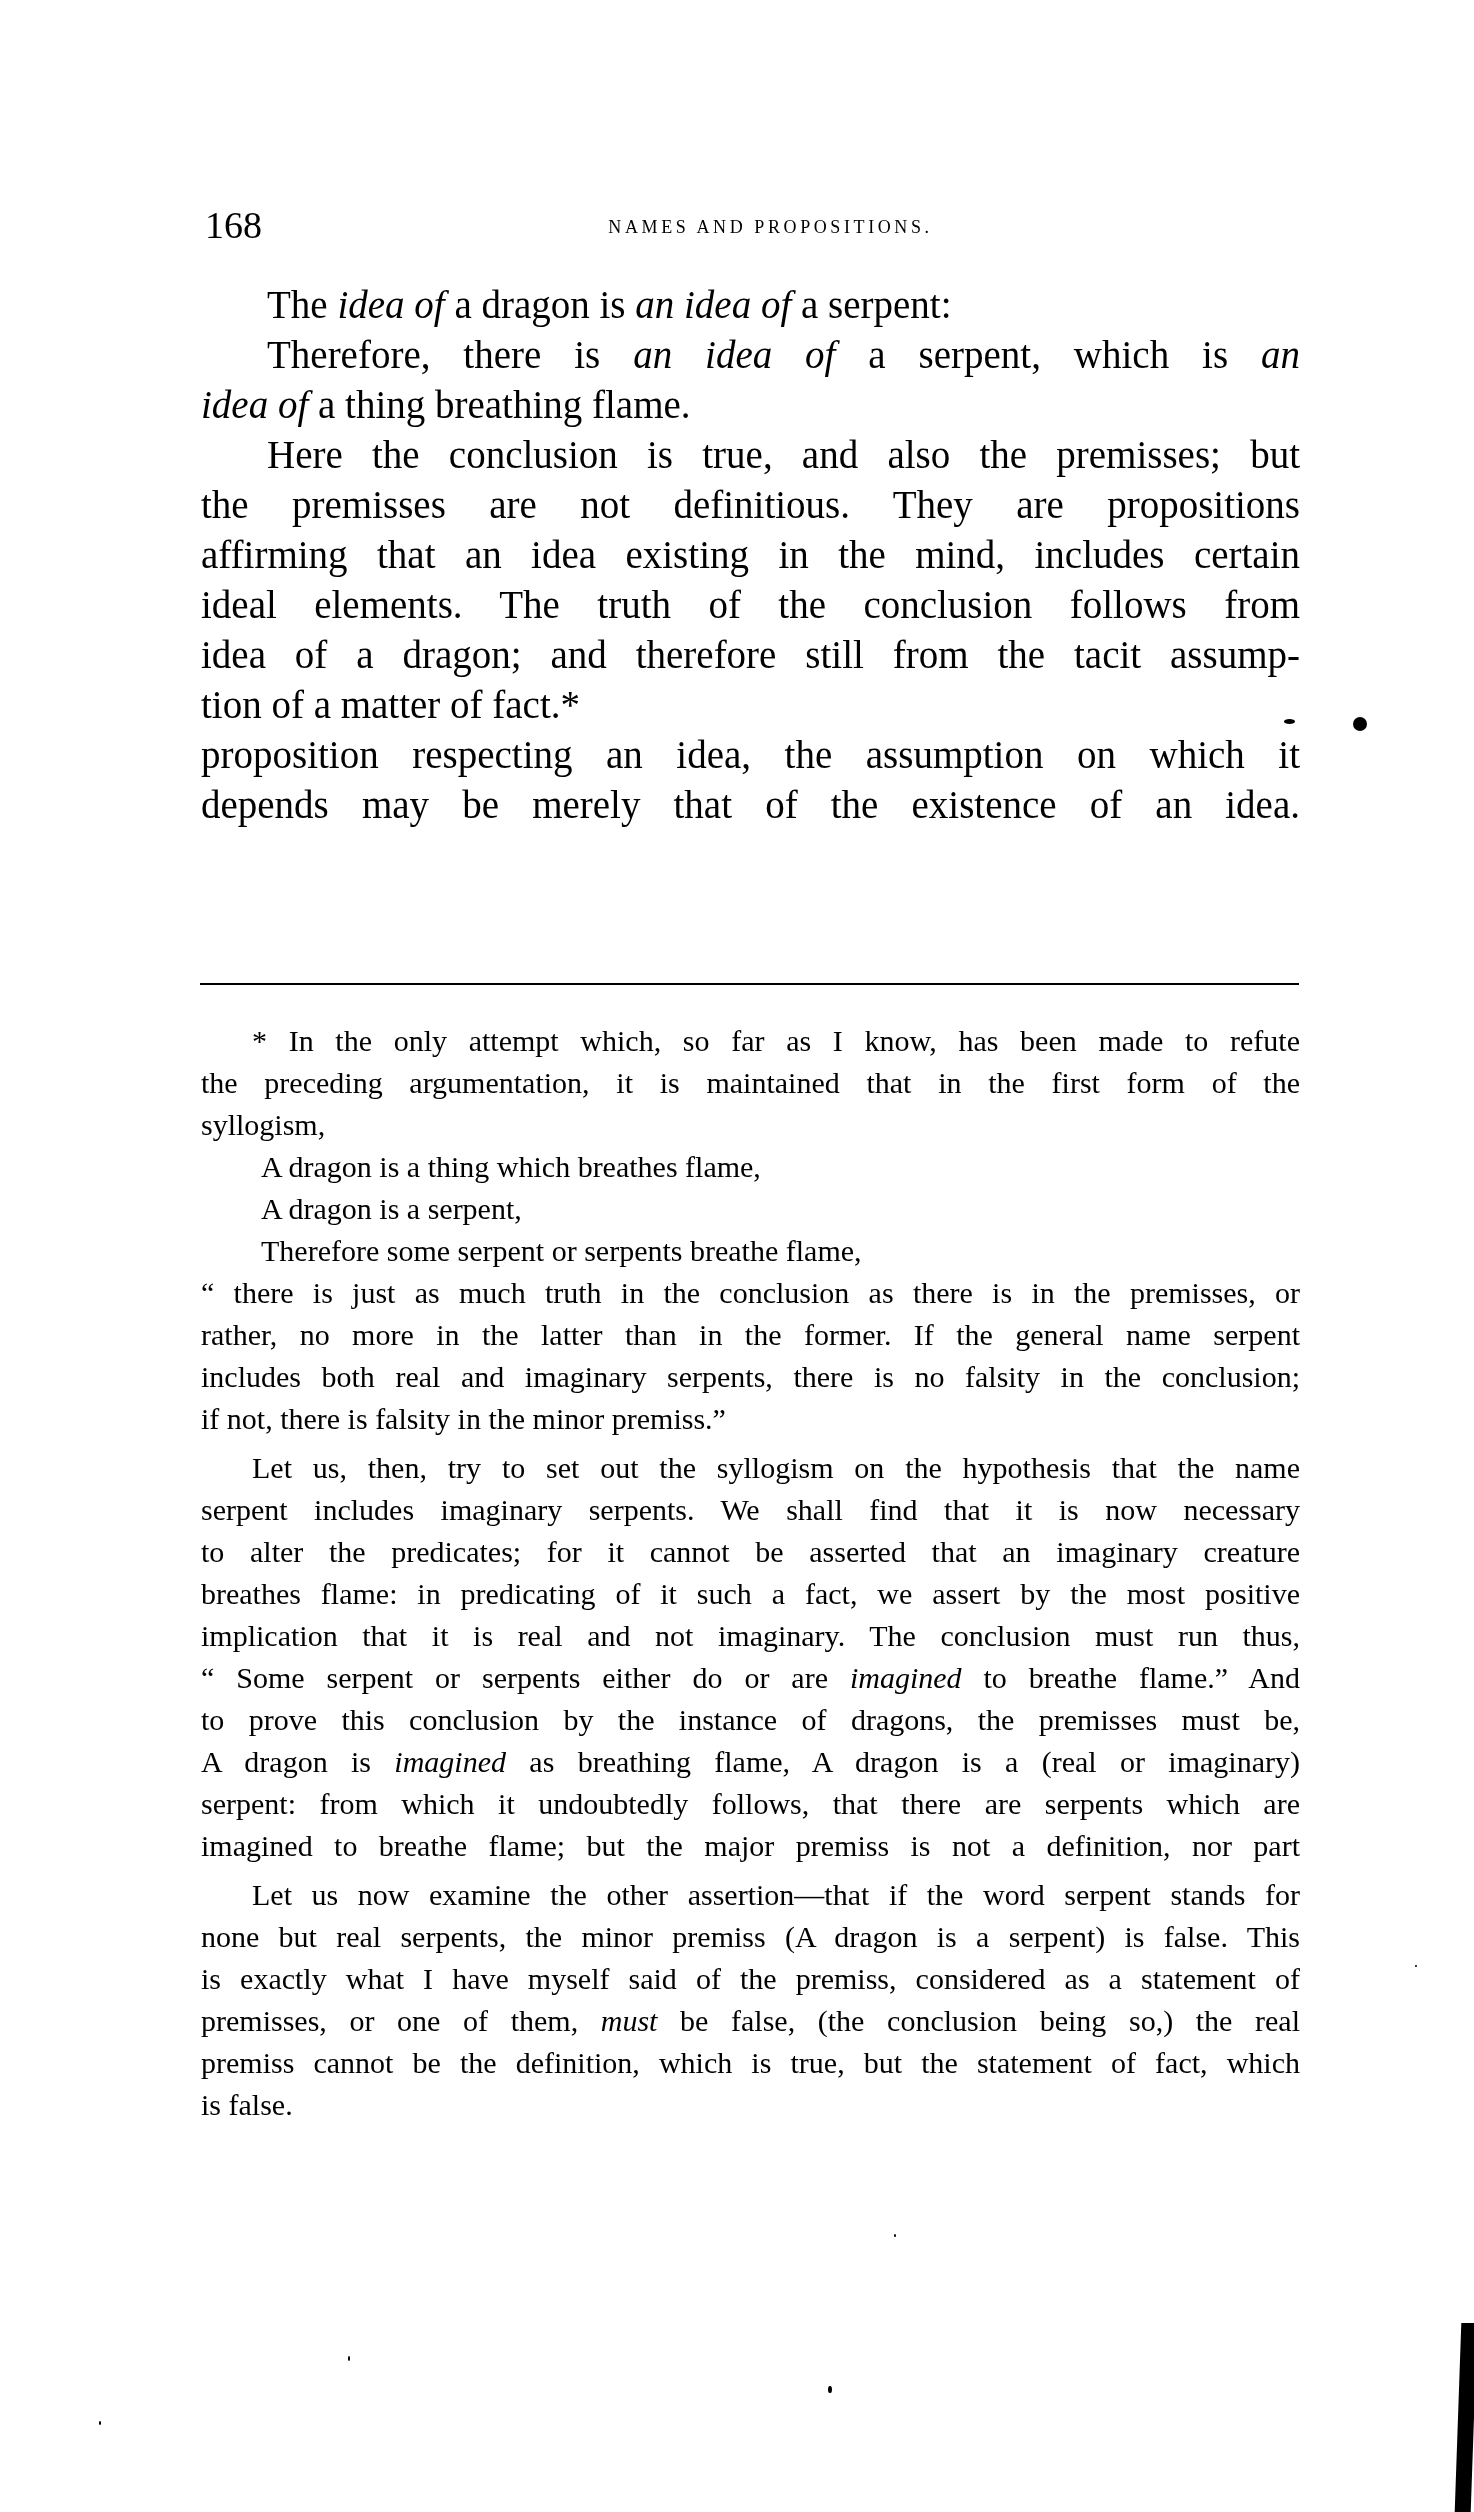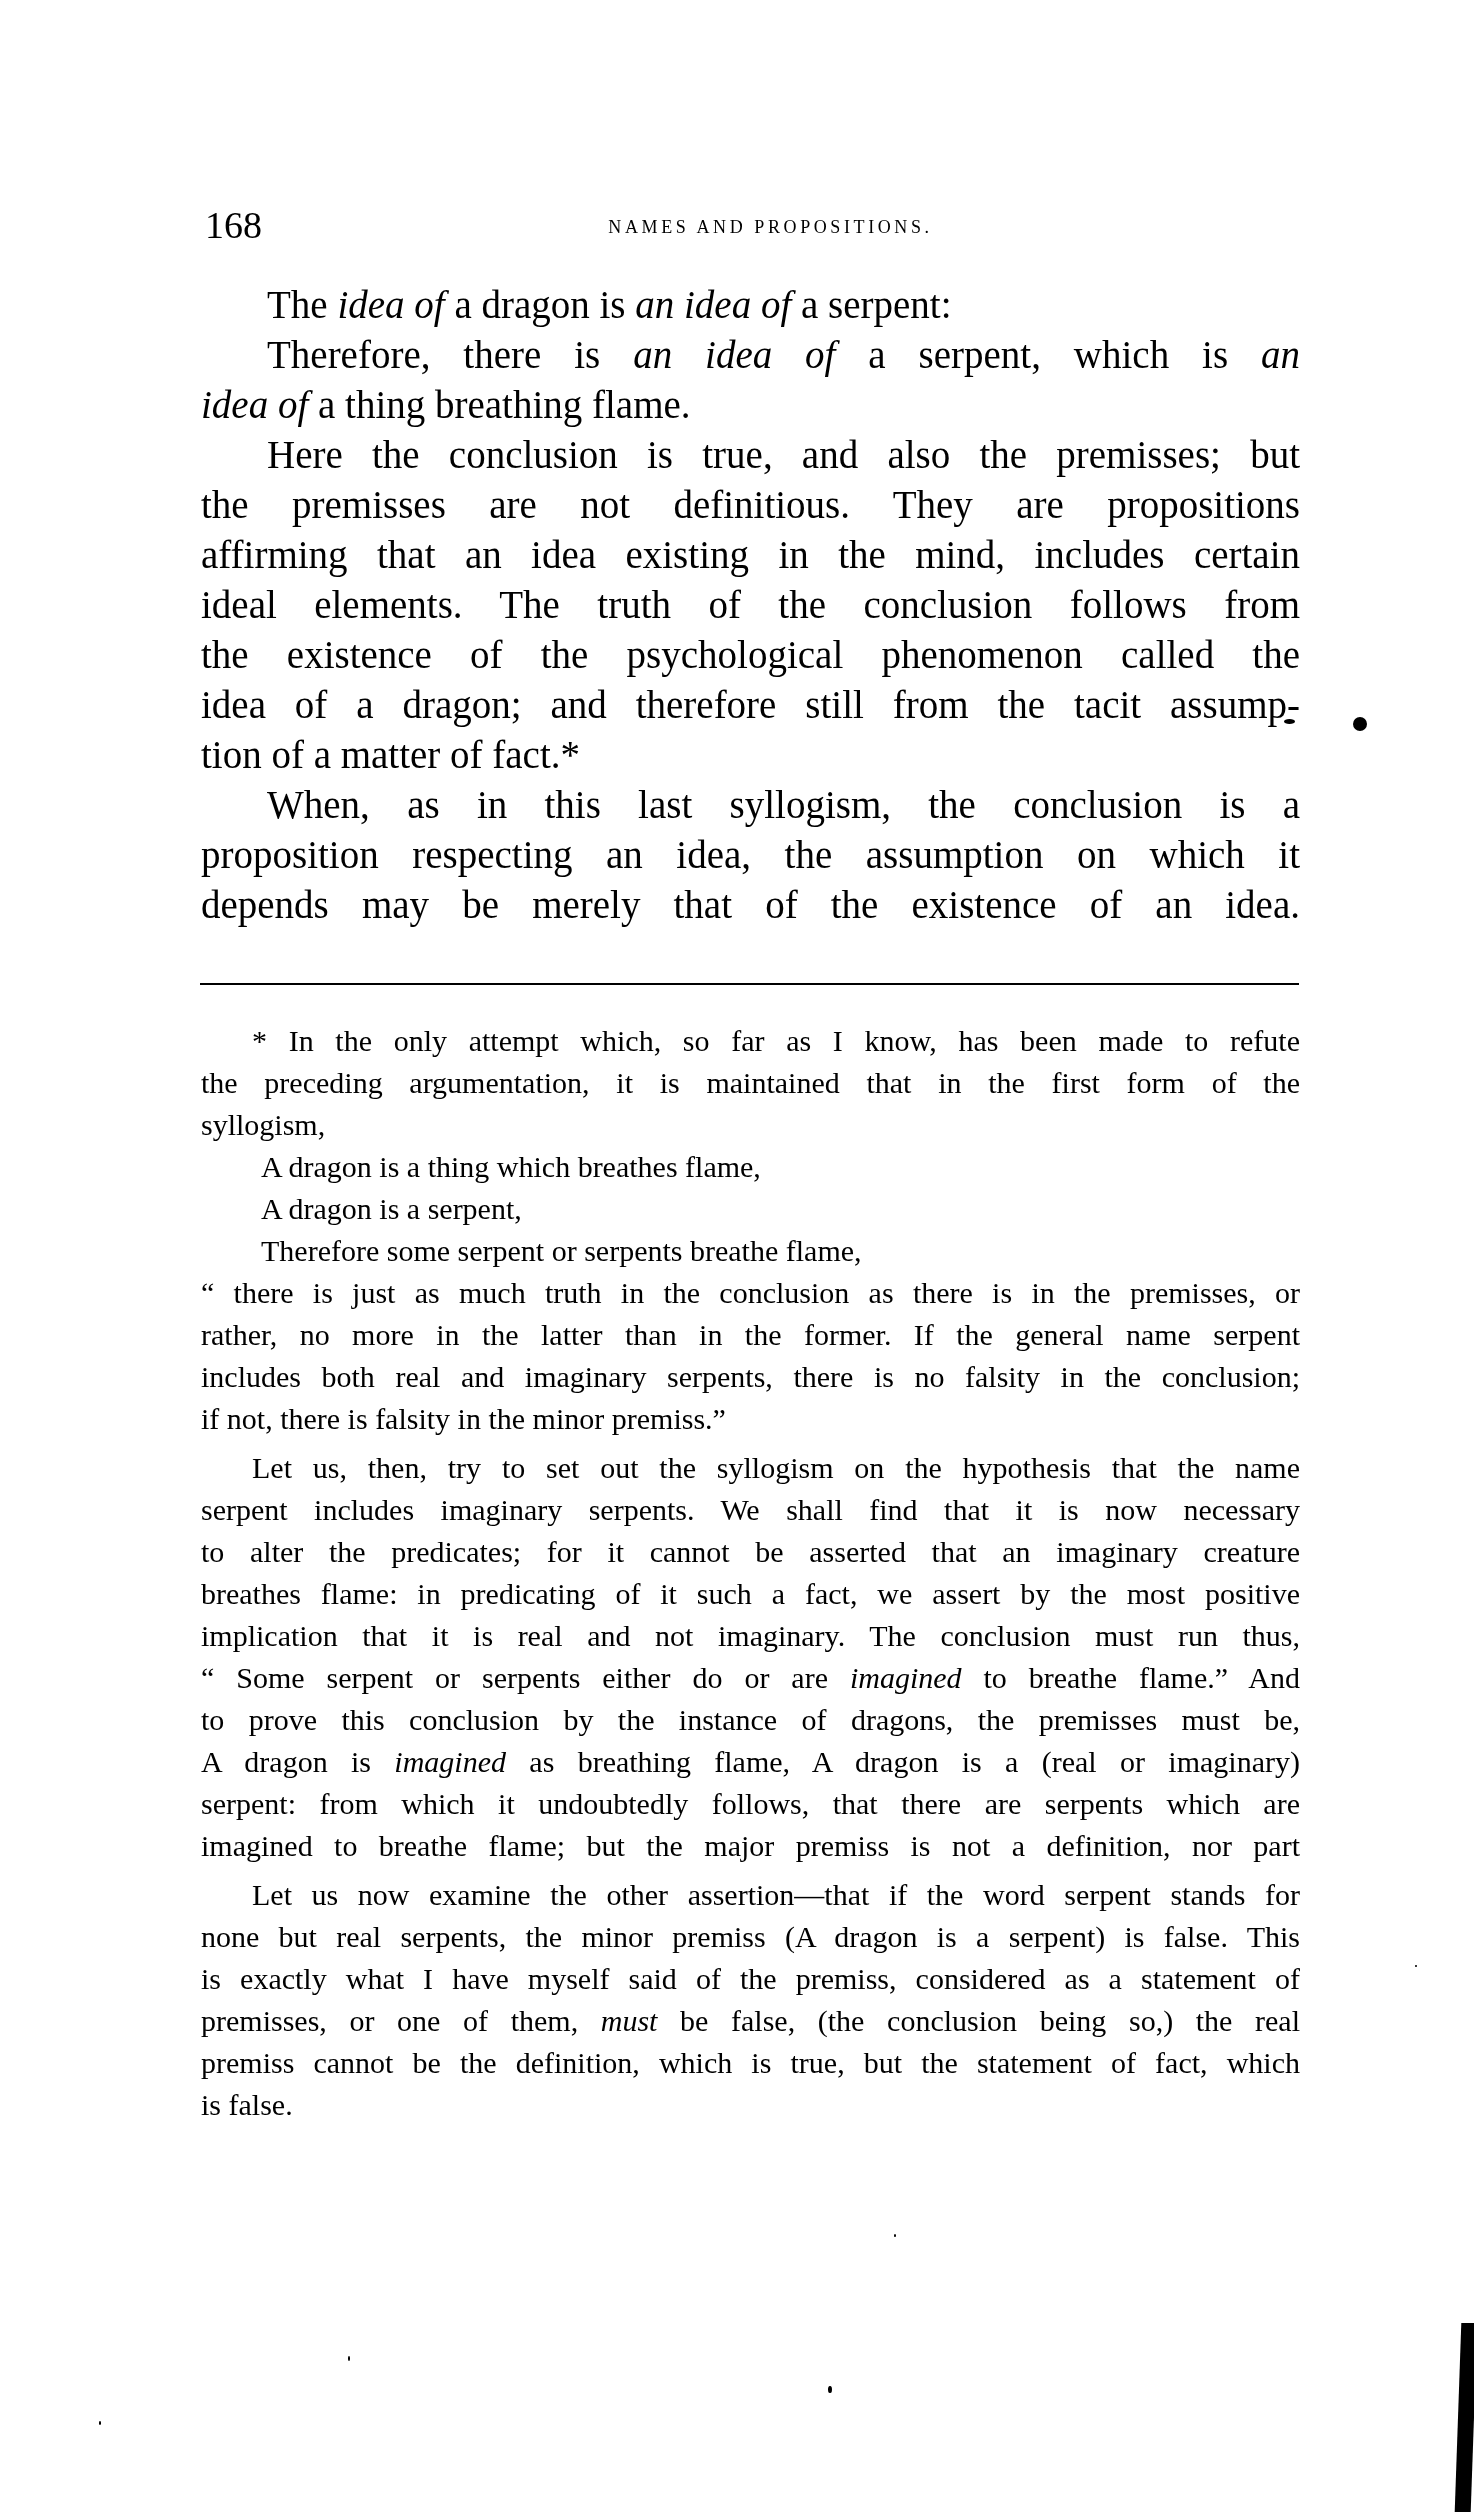--- a/index.html
+++ b/index.html
@@ -39,26 +39,24 @@
     </p>
     <p>
       <span class="line"><span>Therefore, there is </span><i>an idea of</i><span> a serpent, which is </span><i>an</i></span>
       <span class="line last" style="margin-left:-66px"><i>idea of</i><span> a thing breathing flame.</span></span>
     </p>
     <p>
       <span class="line">Here the conclusion is true, and also the premisses; but</span>
       <span class="line" style="margin-left:-66px">the premisses are not definitious. They are propositions</span>
       <span class="line" style="margin-left:-66px">affirming that an idea existing in the mind, includes certain</span>
       <span class="line" style="margin-left:-66px">ideal elements. The truth of the conclusion follows from</span>
-      <span class="line" style="margin-left:-66px">the existence of the psychological phenomenon called the</span>
       <span class="line" style="margin-left:-66px">idea of a dragon; and therefore still from the tacit assump-</span>
       <span class="line last" style="margin-left:-66px">tion of a matter of fact.*</span>
     </p>
     <p>
-      <span class="line">When, as in this last syllogism, the conclusion is a</span>
       <span class="line" style="margin-left:-66px">proposition respecting an idea, the assumption on which it</span>
       <span class="line" style="margin-left:-66px">depends may be merely that of the existence of an idea.</span>
     </p>
   </div>
 
   <div class="rule"></div>
 
   <div class="footnote">
     <p>
       <span class="line">* In the only attempt which, so far as I know, has been made to refute</span>

